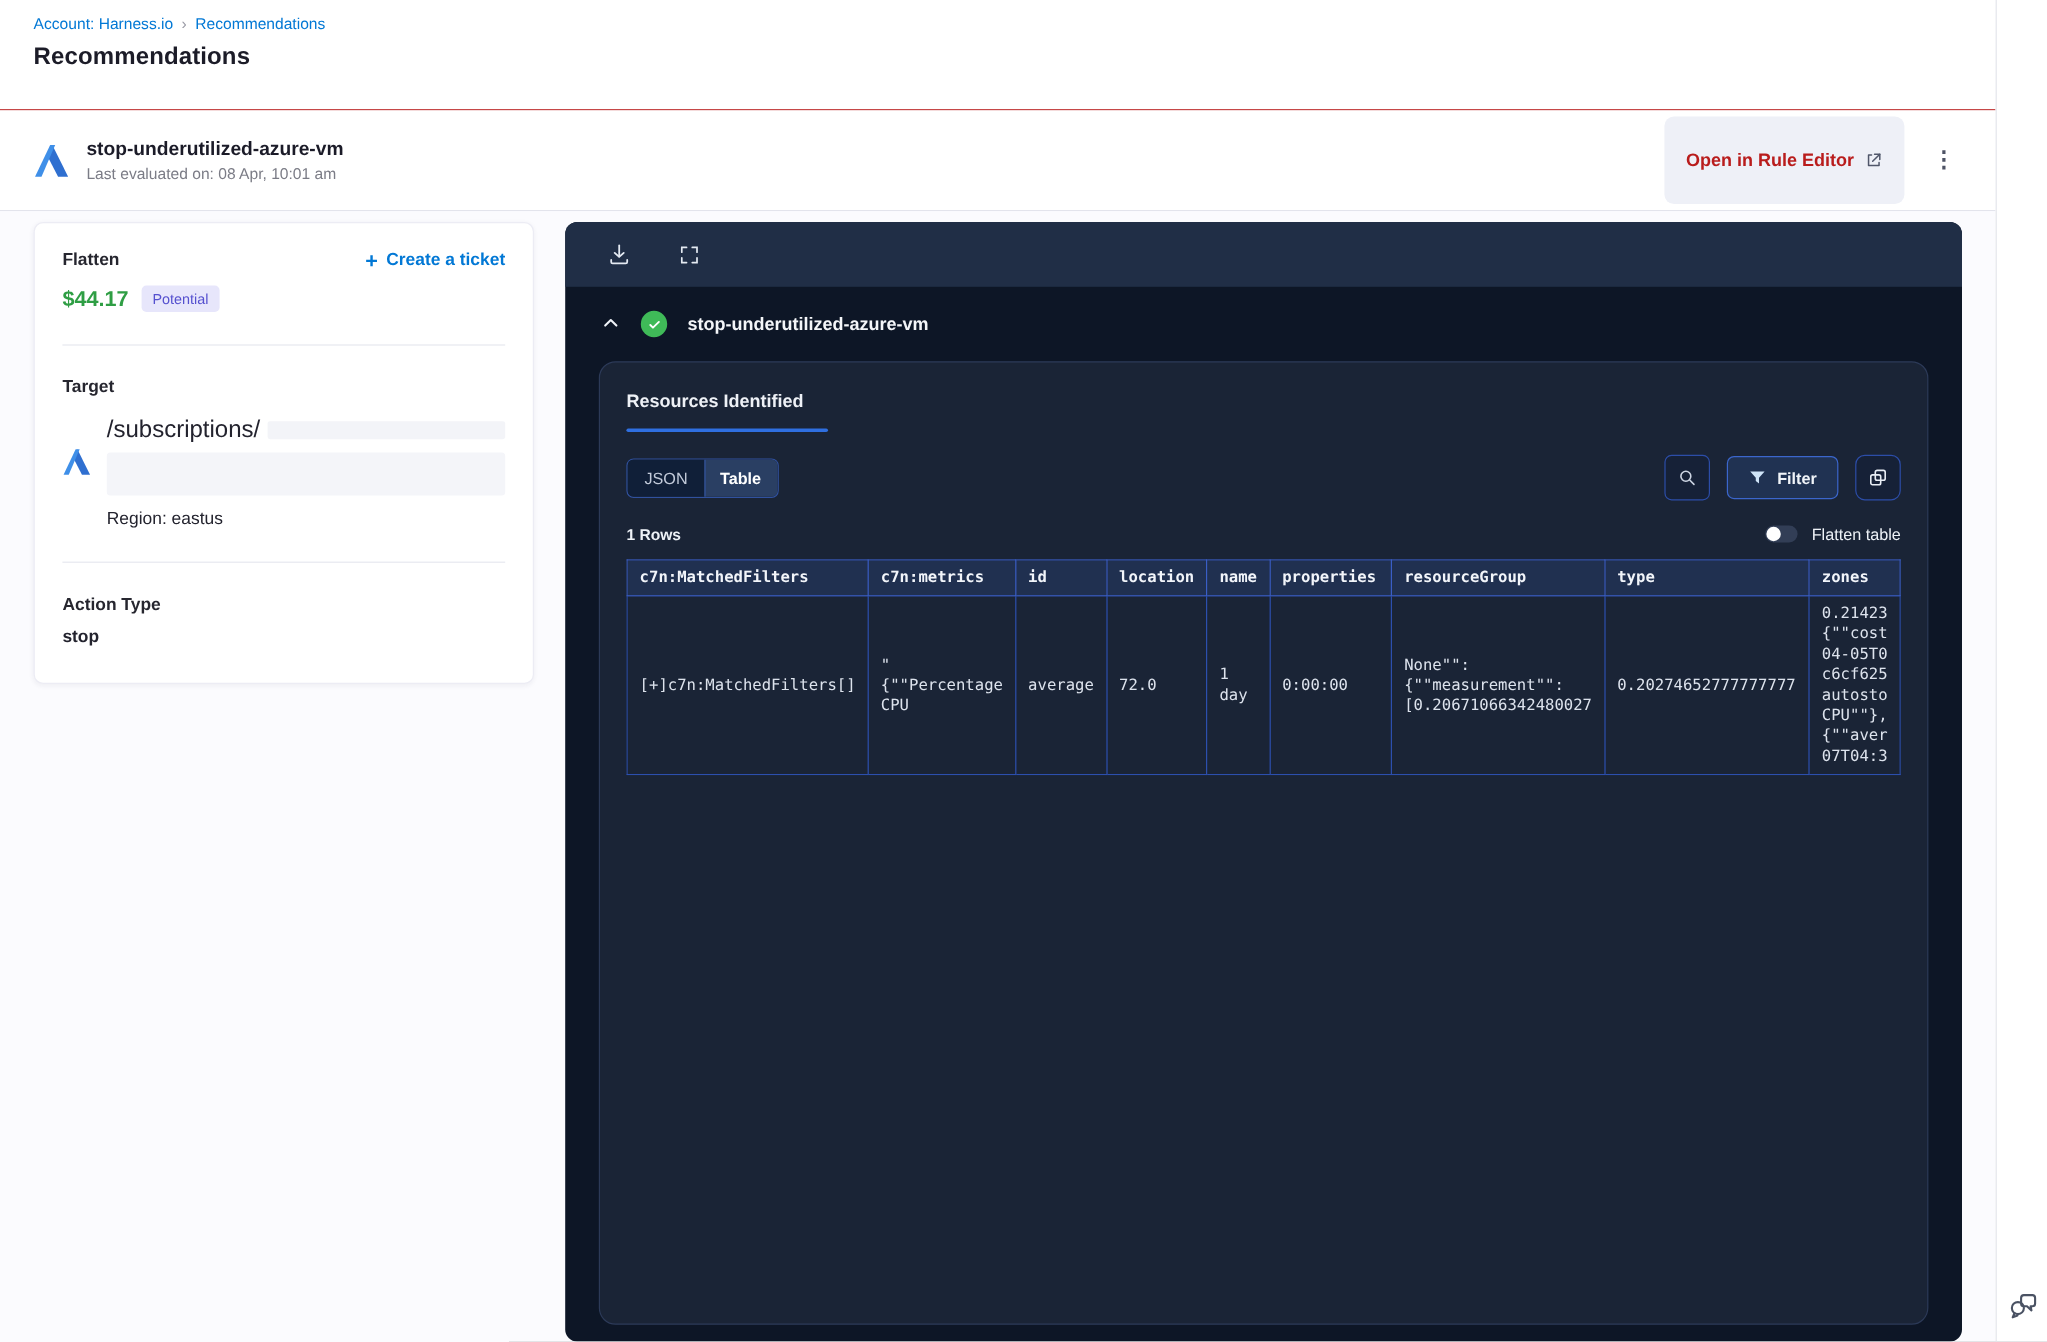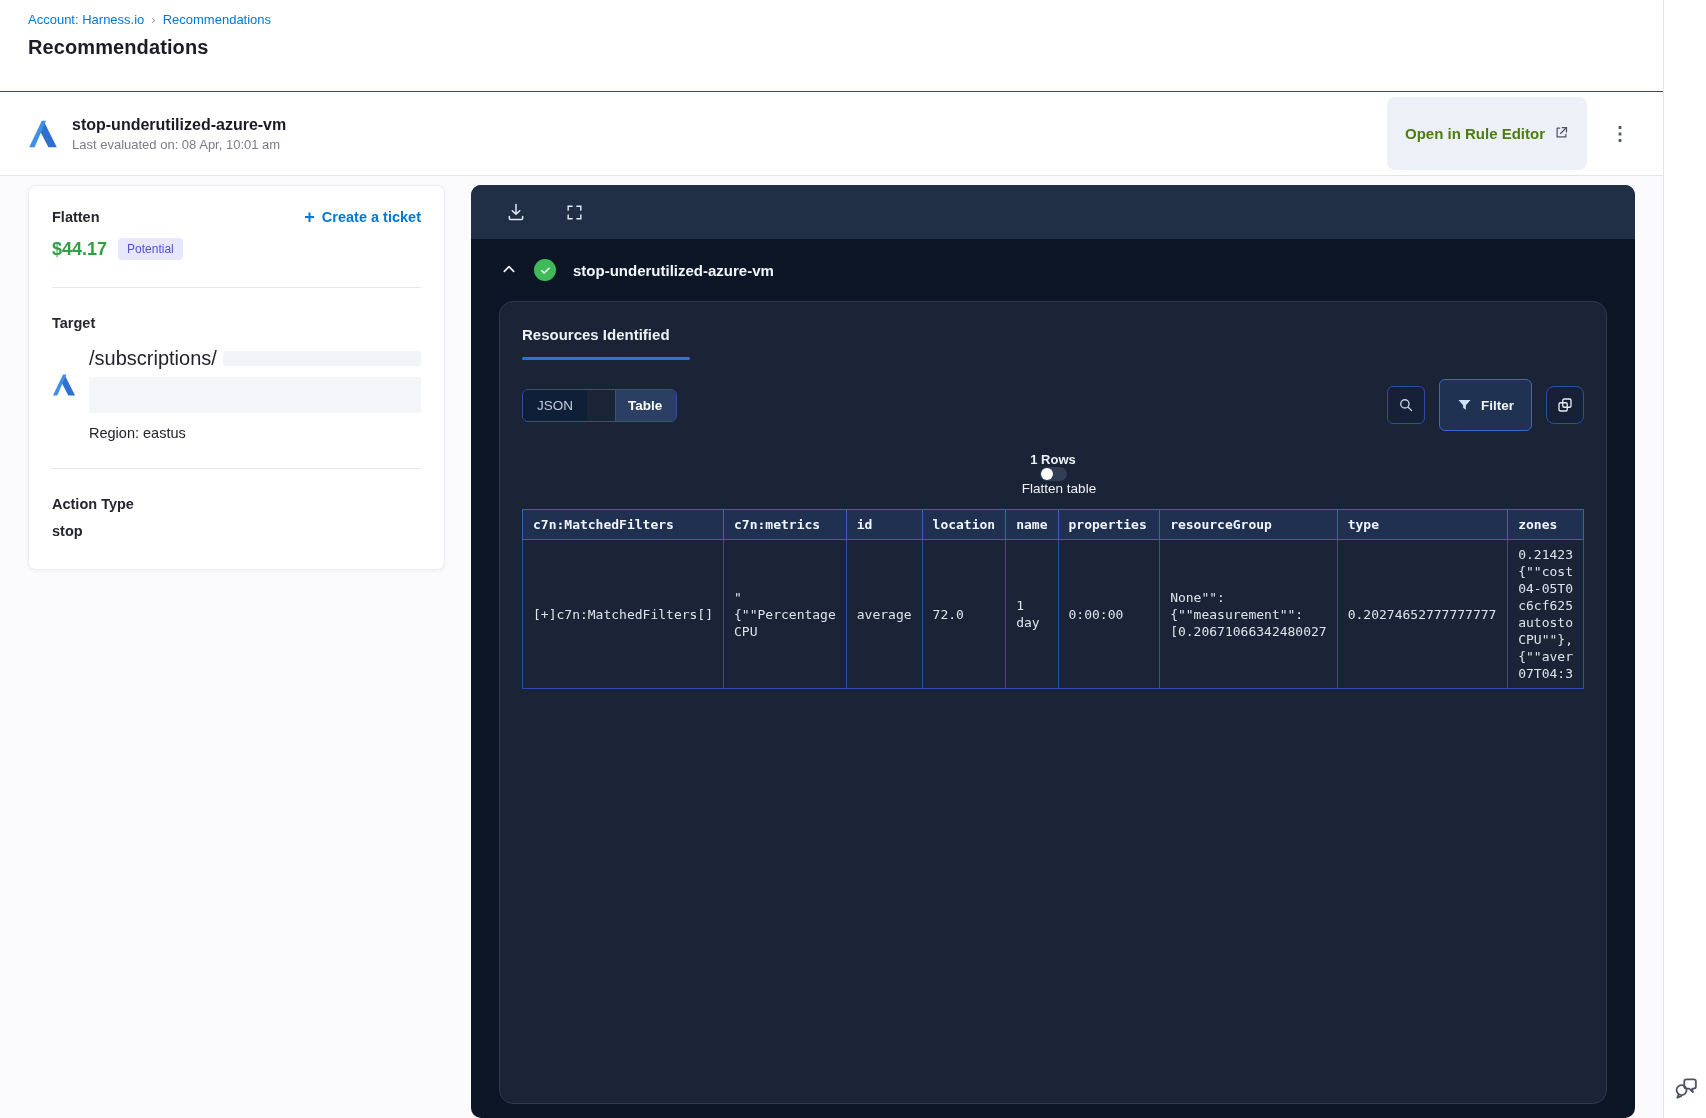--- a/index.html
+++ b/index.html
@@ -16,21 +16,21 @@
   .breadcrumb a { color:#0278d5; text-decoration:none; cursor:pointer; }
   .crumb-sep { color:#9a9ba6; font-size:13px; }
   .page-title { font-size:20px; font-weight:700; color:#1c1c28; margin-top:9px; letter-spacing:.1px; }
 
   
   .header-card { height:88px; background:#fff; border-bottom:1px solid #e3e4ec; display:flex; align-items:center; padding:0 28px; }
   .hc-icon { width:30px; height:30px; margin-right:14px; }
   .hc-title { font-size:16px; font-weight:700; color:#1b1b28; }
   .hc-sub { font-size:13px; color:#7b7c86; margin-top:3px; }
   .hc-right { margin-left:auto; display:flex; align-items:center; gap:18px; }
-  .rule-editor-btn { background:#eef0f7; border:none; border-radius:8px; padding:28px 18px; font-size:15px; font-weight:700; color:#4d7c0f; display:flex; gap:9px; cursor:pointer; font-family:inherit; }
+  .rule-editor-btn { background:#eef0f7; border:none; border-radius:8px; padding:28px 18px; font-size:15px; font-weight:700; color:#b91c1c; display:flex; align-items:center; gap:9px; cursor:pointer; font-family:inherit; }
   .kebab { width:30px; height:36px; background:none; border:none; font-size:19px; color:#4e5365; font-weight:700; cursor:pointer; line-height:1; letter-spacing:0; }
 
   
   .main { flex:1; background:#fbfbfe; padding:9px 28px 0 28px; display:flex; gap:26px; align-items:flex-start; }
 
   
   .details-card { width:417px; background:#fff; border:1px solid #ececf4; border-radius:8px; box-shadow:0 1px 4px rgba(40,41,61,.06); padding:22px 23px 30px; }
   .row-between { display:flex; align-items:center; justify-content:space-between; }
   .lbl { font-size:14.5px; font-weight:700; color:#26262f; }
   .create-ticket { color:#0278d5; font-size:14.5px; font-weight:600; display:flex; align-items:center; gap:7px; cursor:pointer; }
@@ -55,29 +55,29 @@
   .panel-body { padding:0 28px 14px; flex:1; display:flex; flex-direction:column; }
   .rule-row { height:62px; display:flex; align-items:center; gap:15px; }
   .chev-btn { background:none; border:none; cursor:pointer; width:20px; height:20px; display:flex; align-items:center; justify-content:center; }
   .check-circle { width:22px; height:22px; border-radius:50%; background:#3fba58; display:flex; align-items:center; justify-content:center; }
   .panel-rule-name { font-size:15px; font-weight:700; color:#f4f6f9; margin-left:2px; }
 
   .resources-card { border:1px solid #2c3a58; background:#1a2436; border-radius:14px; flex:1; padding:0 22px; overflow:hidden; position:relative; }
   .tab-label { margin-top:24px; font-size:15px; font-weight:600; color:#eef1f6; display:inline-block; }
   .tab-underline { width:168px; height:3px; background:#2f6fe0; border-radius:2px; margin-top:13px; }
   .controls-row { margin-top:19px; display:flex; align-items:center; }
-  .segmented { display:flex; border:1px solid #30519e; border-radius:6px; overflow:hidden;gap:28px; }
+  .segmented { display:flex; border:1px solid #30519e; border-radius:6px; overflow:hidden; }
   .seg-btn { font-family:inherit; font-size:13.5px; padding:8px 14px; background:#101f38; color:#c3cbda; border:none; cursor:pointer; }
   .seg-btn.active { background:#2a3f63; color:#fff; font-weight:700; border-left:1px solid #30519e;padding-left:12px; }
   .ctrl-spacer { flex:1; }
   .icon-sq-btn { width:38px; height:38px; border:1px solid #2c4da8; background:rgba(16,30,56,.35); border-radius:6px; display:flex; align-items:center; justify-content:center; cursor:pointer; margin-left:14px; }
-  .filter-btn { height:52px; border:1px solid #3b66cc; background:#203252; border-radius:6px; display:flex; align-items:center; gap:9px; padding:0 17px; cursor:pointer; margin-left:14px; }
+  .filter-btn { height:36px; border:1px solid #3b66cc; background:#203252; border-radius:6px; display:flex; align-items:center; gap:9px; padding:0 17px; cursor:pointer; margin-left:14px; }
   .filter-btn span { font-family:inherit; font-size:13.5px; font-weight:600; color:#f0f4f9; }
   .copy-btn { border-radius:8px; }
-  .meta-row { margin-top:21px; display:flex; align-items:center;flex-direction:column; }
+  .meta-row { margin-top:21px; display:flex; align-items:flex-start; }
   .rows-count { font-size:13px; font-weight:700; color:#eef2f7; }
   .toggle { width:27px; height:14px; border-radius:8px; background:#323e56; position:relative; cursor:pointer; }
   .toggle .knob { position:absolute; left:1px; top:1px; width:12px; height:12px; border-radius:50%; background:#fff; }
   .flatten-label { font-size:13.5px; color:#eef2f7; margin-left:12px; }
 
   .table-wrap { margin-top:13px; overflow:hidden; }
   table.res { border-collapse:collapse; table-layout:fixed; }
   table.res th { background:#203050; border:1px solid #3a5ec6; font-family:"DejaVu Sans Mono", monospace; font-size:13px; font-weight:700; color:#f2f5fa; text-align:left; padding:7px 10px; height:30px; white-space:pre; overflow:hidden; }
   table.res td { border:1px solid #2c4fae; font-family:"DejaVu Sans Mono", monospace; font-size:13px; color:#dde3ed; padding:6px 10px; height:146px; white-space:pre; overflow:hidden; line-height:17px; vertical-align:middle; }
   td.cell-link { color:#7cc2da; cursor:pointer; }

